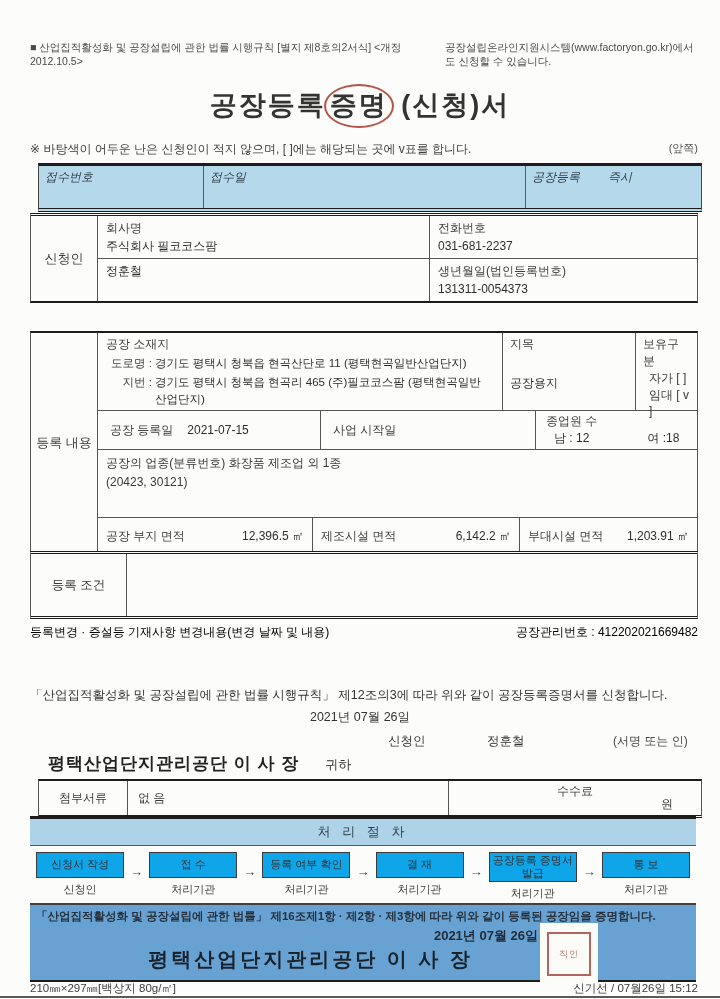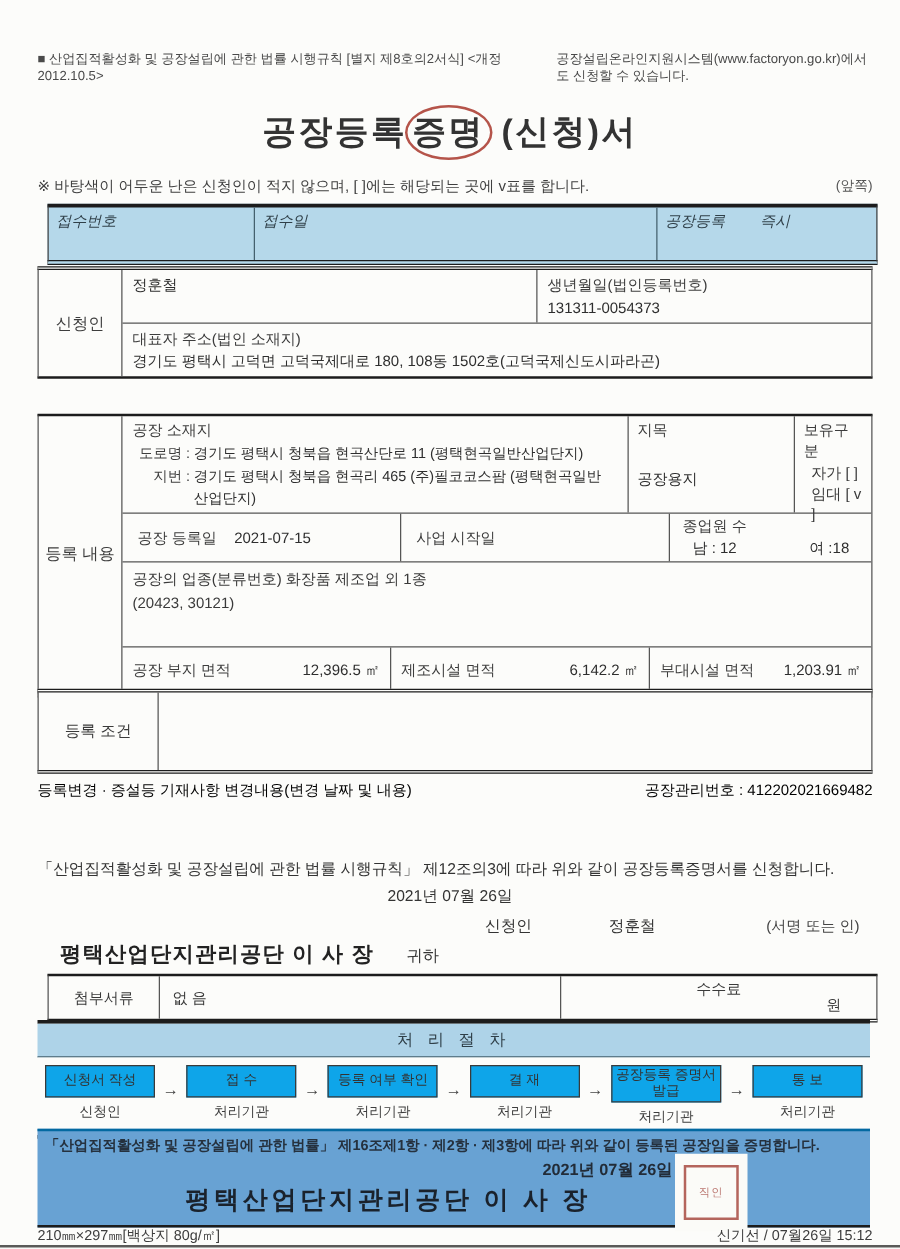--- a/index.html
+++ b/index.html
@@ -95,21 +95,21 @@
   
   .t-proc{top:816px;left:30px;width:666px;border-top:3px solid #1c1c1c;}
   .proc-hd{height:26px;background:#aed3e8;border-bottom:1px solid #44606e;display:flex;align-items:center;justify-content:center;font-size:13px;letter-spacing:4px;color:#2f3f48;}
   .proc-body{height:56px;background:#fcfcfa;border-bottom:3px solid #1c1c1c;display:flex;align-items:flex-start;justify-content:space-between;padding:6px 6px 0 6px;}
   .step{display:flex;flex-direction:column;align-items:center;width:88px;}
   .step-box{border:1px solid #3a3a3a;min-height:26px;width:100%;display:flex;align-items:center;justify-content:center;text-align:center;font-size:11px;line-height:1.2;color:#333;background:#0ea5e9;padding:1px 2px;box-sizing:border-box;}
   .step-actor{font-size:11px;color:#3d3d3d;margin-top:4px;}
   .arrow{font-size:13px;color:#444;margin-top:12px;}
 
   
-  .cert{top:903px;left:30px;width:666px;height:75px;background:#68a2d3;border-top:2px solid #0369a1;border-bottom:2px solid #1c1c1c;position:absolute;color:#1d2530;}
+  .cert{top:903px;left:30px;width:666px;height:75px;background:#68a2d3;border-top:2px solid #404040;border-bottom:2px solid #1c1c1c;position:absolute;color:#1d2530;}
   .cert-stmt{padding:4px 6px 0 6px;font-size:11.5px;font-weight:bold;color:#25313e;}
   .cert-date{margin-top:3px;text-align:right;padding-right:158px;font-size:13px;font-weight:bold;color:#222c38;}
   .cert-issuer{margin-top:1px;text-align:center;padding-right:105px;font-size:20px;font-weight:bold;color:#1a222c;letter-spacing:3px;}
   .seal-patch{position:absolute;top:18px;left:510px;width:58px;height:62px;background:#fbfbf8;display:flex;align-items:center;justify-content:center;}
   .seal{width:40px;height:40px;border:2px solid #a84b42;display:flex;align-items:center;justify-content:center;font-size:9px;color:#b06059;opacity:0.85;letter-spacing:1px;}
 
   
   .footer{top:981px;left:30px;width:668px;display:flex;justify-content:space-between;font-size:11.5px;color:#3d3d3d;}
   .botline{top:996px;left:0;width:720px;height:2px;background:#5a5a58;}
 </style>
@@ -137,31 +137,35 @@
       <span>공장등록</span>
       <span>즉시</span>
     </div>
   </div>
 
   <div class="abs t-app tbl">
     <div class="sec-col">신청인</div>
     <div class="app-rows">
       <div class="app-row">
         <div class="cell w-main">
+          <div class="lbl">회사명</div>
+          <div class="val">주식회사 필코코스팜</div>
+        </div>
+        <div class="cell w-rest">
+          <div class="lbl">전화번호</div>
+          <div class="val">031-681-2237</div>
+        </div>
+      </div>
+      <div class="app-row">
+        <div class="cell w-main">
           <div class="val">정훈철</div>
         </div>
         <div class="cell w-rest">
           <div class="lbl">생년월일(법인등록번호)</div>
           <div class="val">131311-0054373</div>
-        </div>
-      </div>
-      <div class="app-row">
-        <div class="cell" style="flex:1">
-          <div class="lbl">대표자 주소(법인 소재지)</div>
-          <div class="val">경기도 평택시 고덕면 고덕국제대로 180, 108동 1502호(고덕국제신도시파라곤)</div>
         </div>
       </div>
     </div>
   </div>
 
   <div class="abs t-reg tbl">
     <div class="sec-col" style="width:66px;text-align:center;line-height:1.4;">등록 내용</div>
     <div class="reg-rows">
       <div class="reg-r1">
         <div class="r1-loc">

